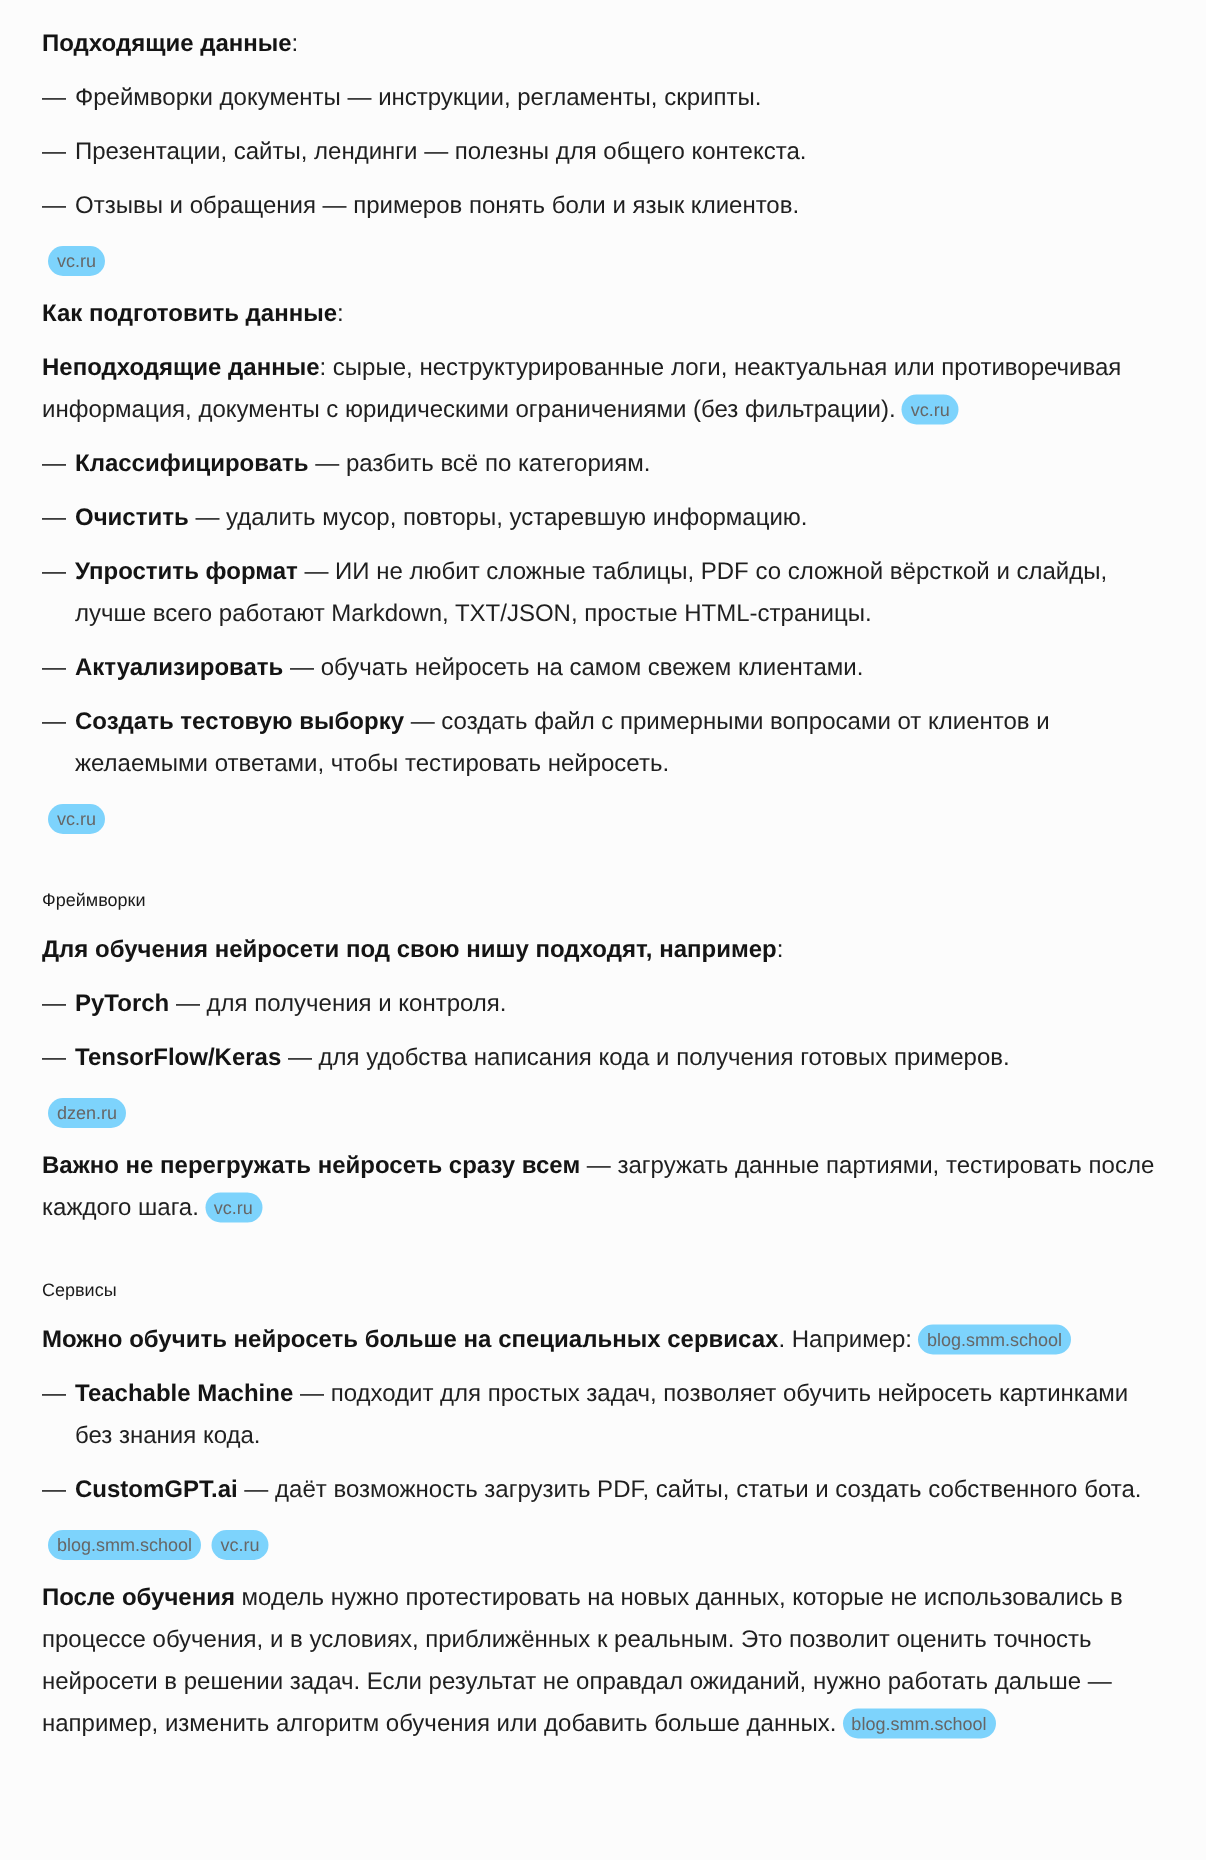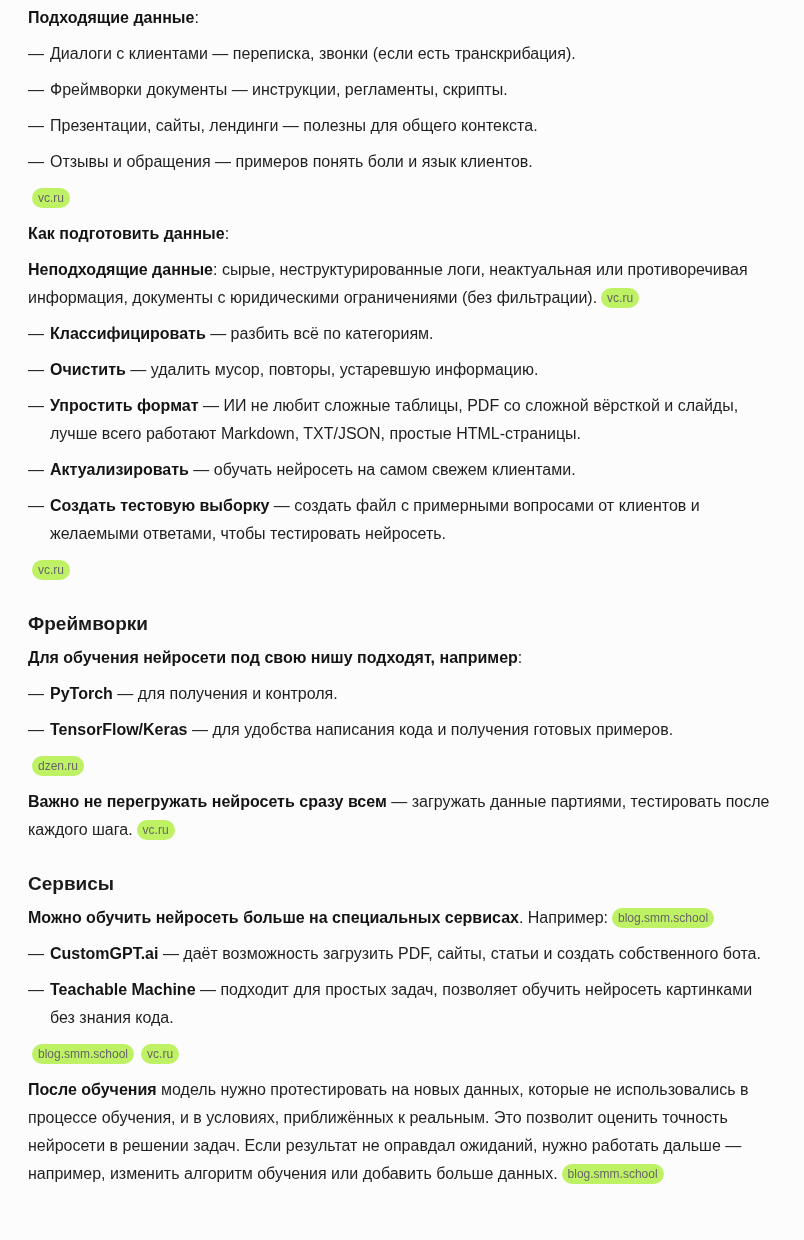--- a/index.html
+++ b/index.html
@@ -7,51 +7,50 @@
       width: 804px;
       height: 1240px;
       overflow: hidden;
       background: #fcfcfc;
       color: #1f1f1f;
       font-family: "Liberation Sans", "DejaVu Sans", sans-serif;
       font-size: 16px;
       line-height: 28px;
       -webkit-font-smoothing: antialiased;
     }
-    .doc { position: relative; padding: 4px 28px 0 28px; width: 748px; }
+    .doc { position: relative; padding: 16px 28px 0 28px; width: 748px; }
     p { margin: 0; }
     .para { margin: 0 0 8px 0; }
     .item { margin: 0 0 8px 0; padding-left: 22px; text-indent: -22px; }
     .item .dash { display: inline-block; width: 22px; text-indent: 0; }
     b { font-weight: bold; color: #141414; }
-    .h2 { font-size: 19px; font-weight: bold; line-height: 28px; margin: 26px 0 6px 0; color: #1a1a1a; }
+    .h2 { font-size: 12px; font-weight: normal; line-height: 28px; margin: 26px 0 6px 0; color: #1a1a1a; }
     .chips { margin: 2px 0 8px 4px; height: 28px; display: flex; align-items: center; gap: 7px; }
     .chip {
       display: inline-block;
-      background: #bef264;
+      background: #7dd3fc;
       color: #666;
       font-size: 12px;
       line-height: 20px;
       height: 20px;
       padding: 0 6px;
       border-radius: 10px;
       text-indent: 0;
       vertical-align: 1px;
       cursor: pointer;
     }
     .inline-chip { margin-left: 4px; }
   </style>
 </head>
 <body>
 
 <div class="doc">
 
   <p class="para"><b>Подходящие данные</b><span>:</span></p>
 
-  <p class="item"><span class="dash">—</span><span>Диалоги с клиентами — переписка, звонки (если есть транскрибация).</span></p>
   <p class="item"><span class="dash">—</span><span>Фреймворки документы — инструкции, регламенты, скрипты.</span></p>
   <p class="item"><span class="dash">—</span><span>Презентации, сайты, лендинги — полезны для общего контекста.</span></p>
   <p class="item"><span class="dash">—</span><span>Отзывы и обращения — примеров понять боли и язык клиентов.</span></p>
 
   <div class="chips">
     <span class="chip">vc.ru</span>
   </div>
 
   <p class="para"><b>Как подготовить данные</b><span>:</span></p>
 
@@ -77,22 +76,22 @@
   <div class="chips">
     <span class="chip">dzen.ru</span>
   </div>
 
   <p class="para"><b>Важно не перегружать нейросеть сразу всем</b><span> — загружать данные партиями, тестировать после каждого шага.</span><span class="chip inline-chip">vc.ru</span></p>
 
   <h2 class="h2">Сервисы</h2>
 
   <p class="para"><b>Можно обучить нейросеть больше на специальных сервисах</b><span>. Например:</span><span class="chip inline-chip">blog.smm.school</span></p>
 
+  <p class="item"><span class="dash">—</span><b>Teachable Machine</b><span> — подходит для простых задач, позволяет обучить нейросеть картинками без знания кода.</span></p>
   <p class="item"><span class="dash">—</span><b>CustomGPT.ai</b><span> — даёт возможность загрузить PDF, сайты, статьи и создать собственного бота.</span></p>
-  <p class="item"><span class="dash">—</span><b>Teachable Machine</b><span> — подходит для простых задач, позволяет обучить нейросеть картинками без знания кода.</span></p>
 
   <div class="chips">
     <span class="chip">blog.smm.school</span>
     <span class="chip">vc.ru</span>
   </div>
 
   <p class="para"><b>После обучения</b><span> модель нужно протестировать на новых данных, которые не использовались в процессе обучения, и в условиях, приближённых к реальным. Это позволит оценить точность нейросети в решении задач. Если результат не оправдал ожиданий, нужно работать дальше — например, изменить алгоритм обучения или добавить больше данных.</span><span class="chip inline-chip">blog.smm.school</span></p>
 
 </div>
 

